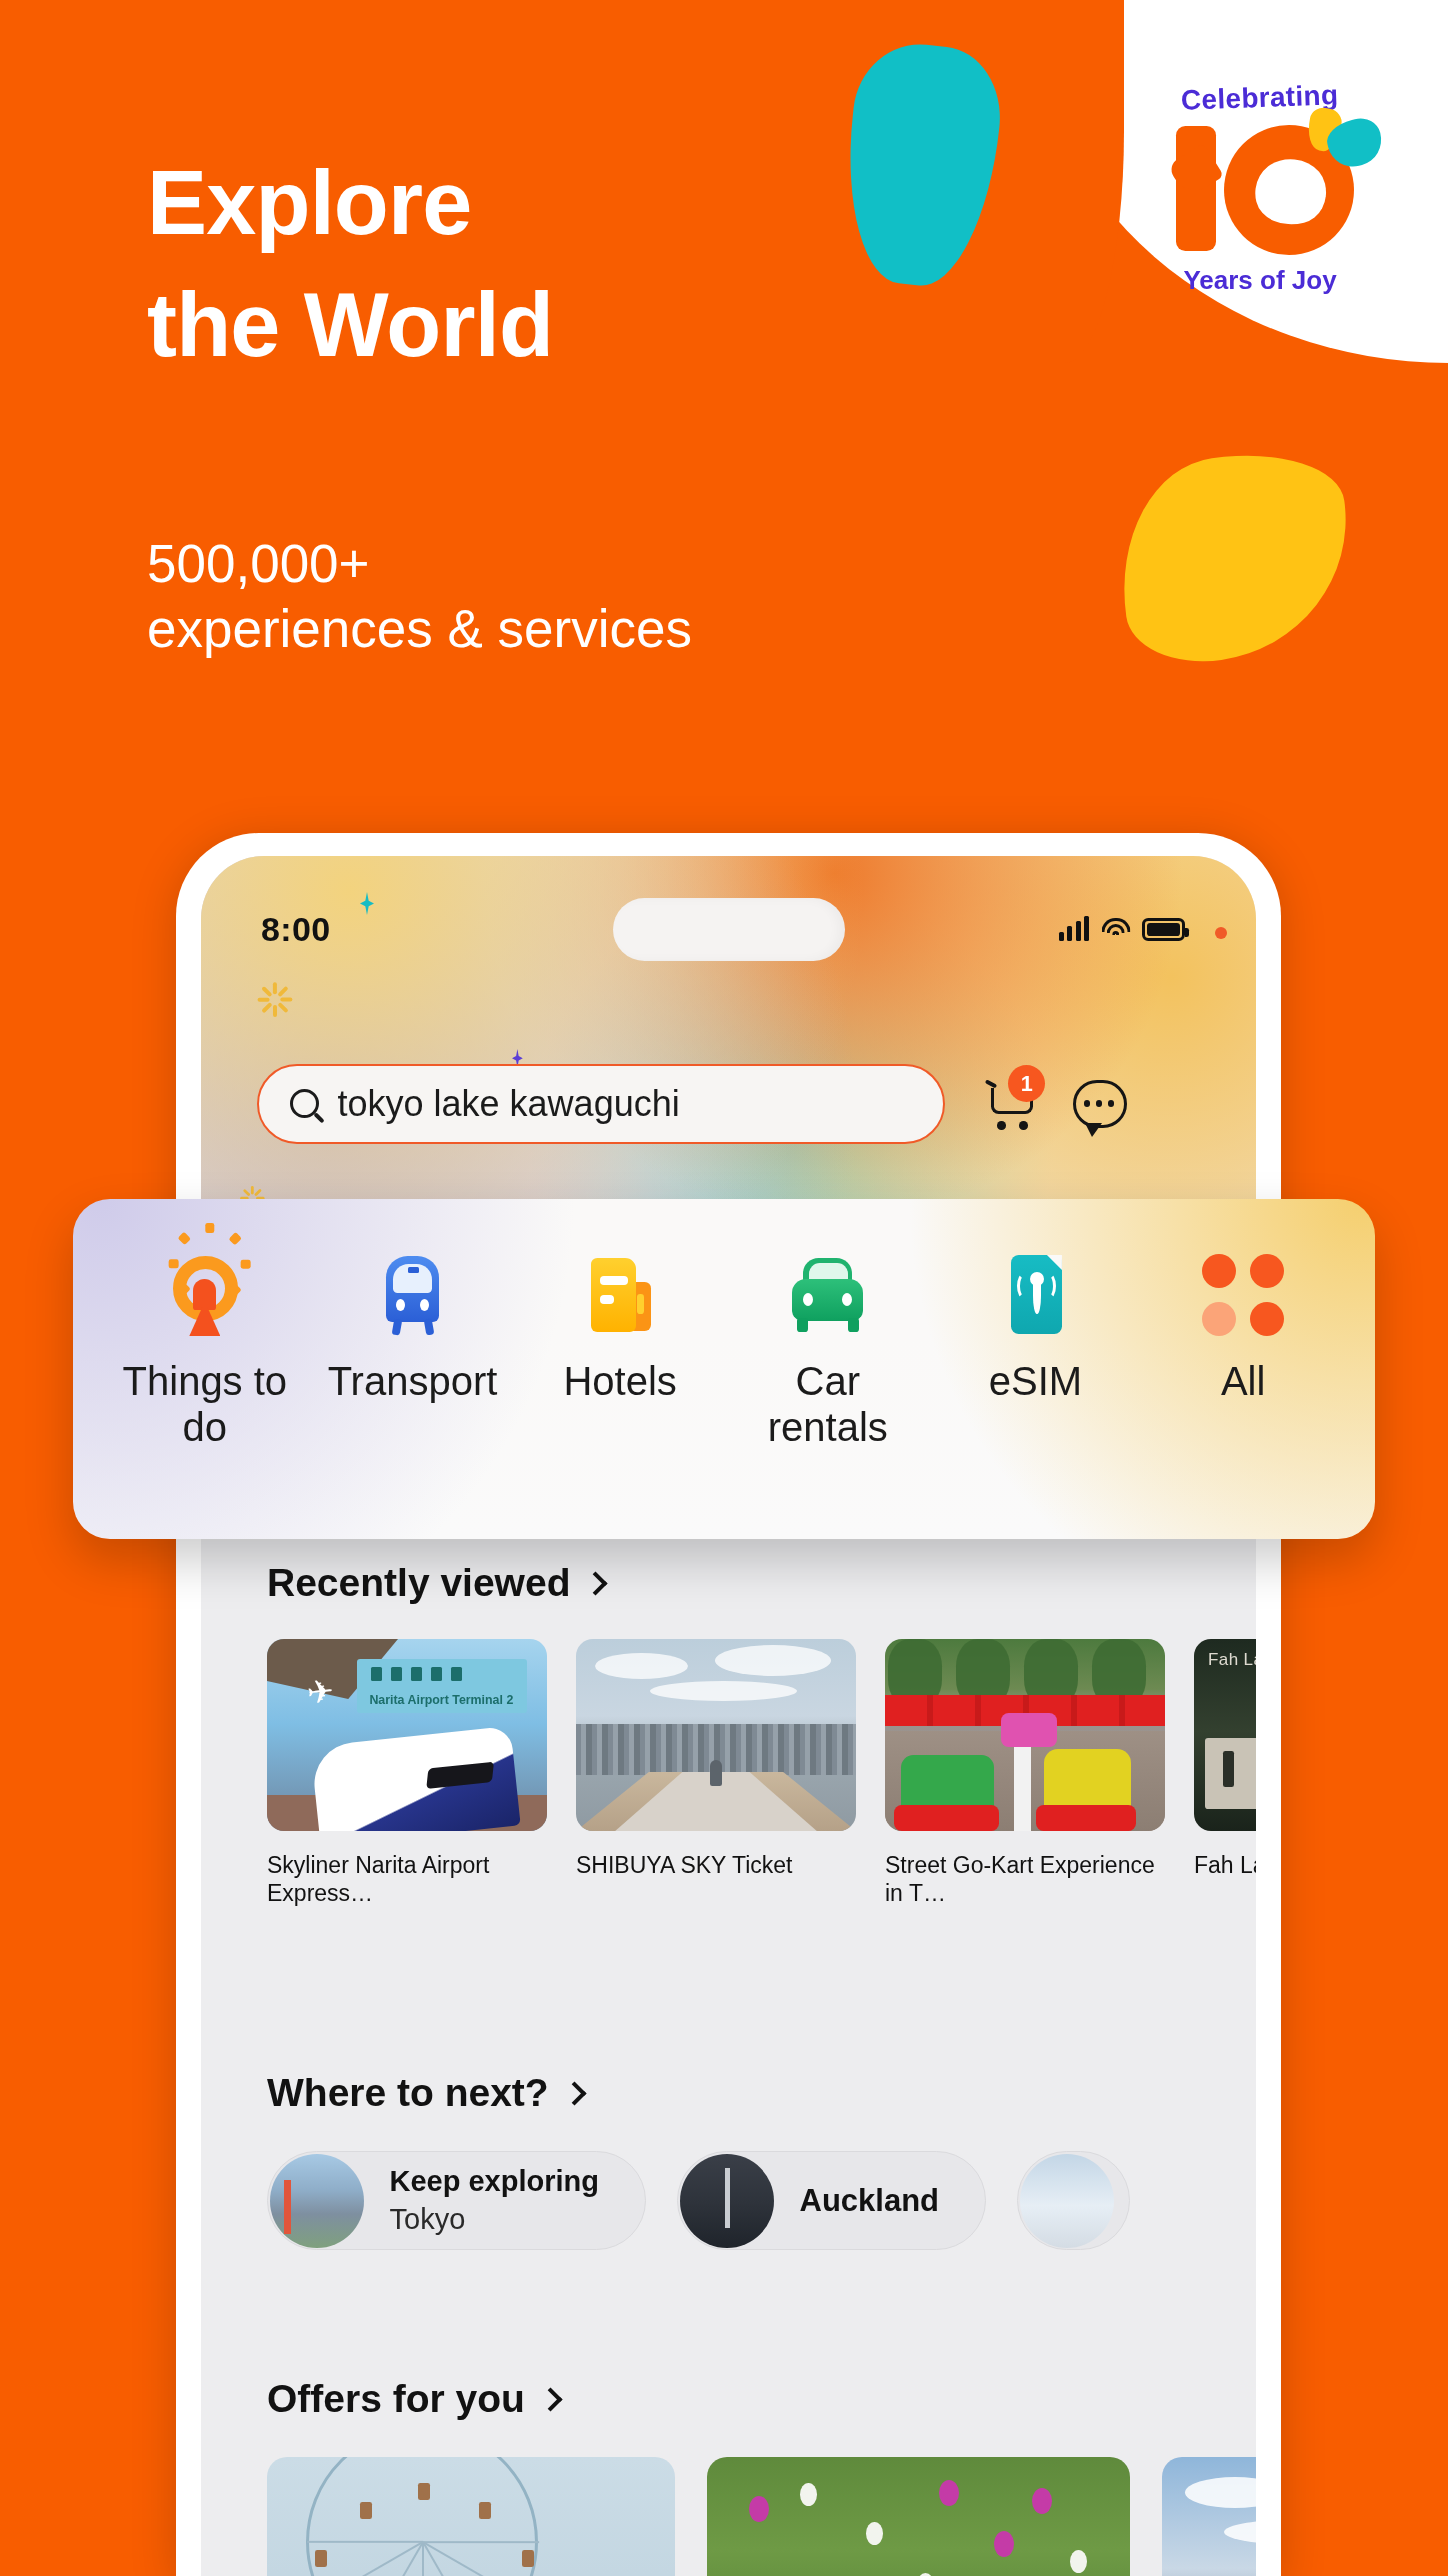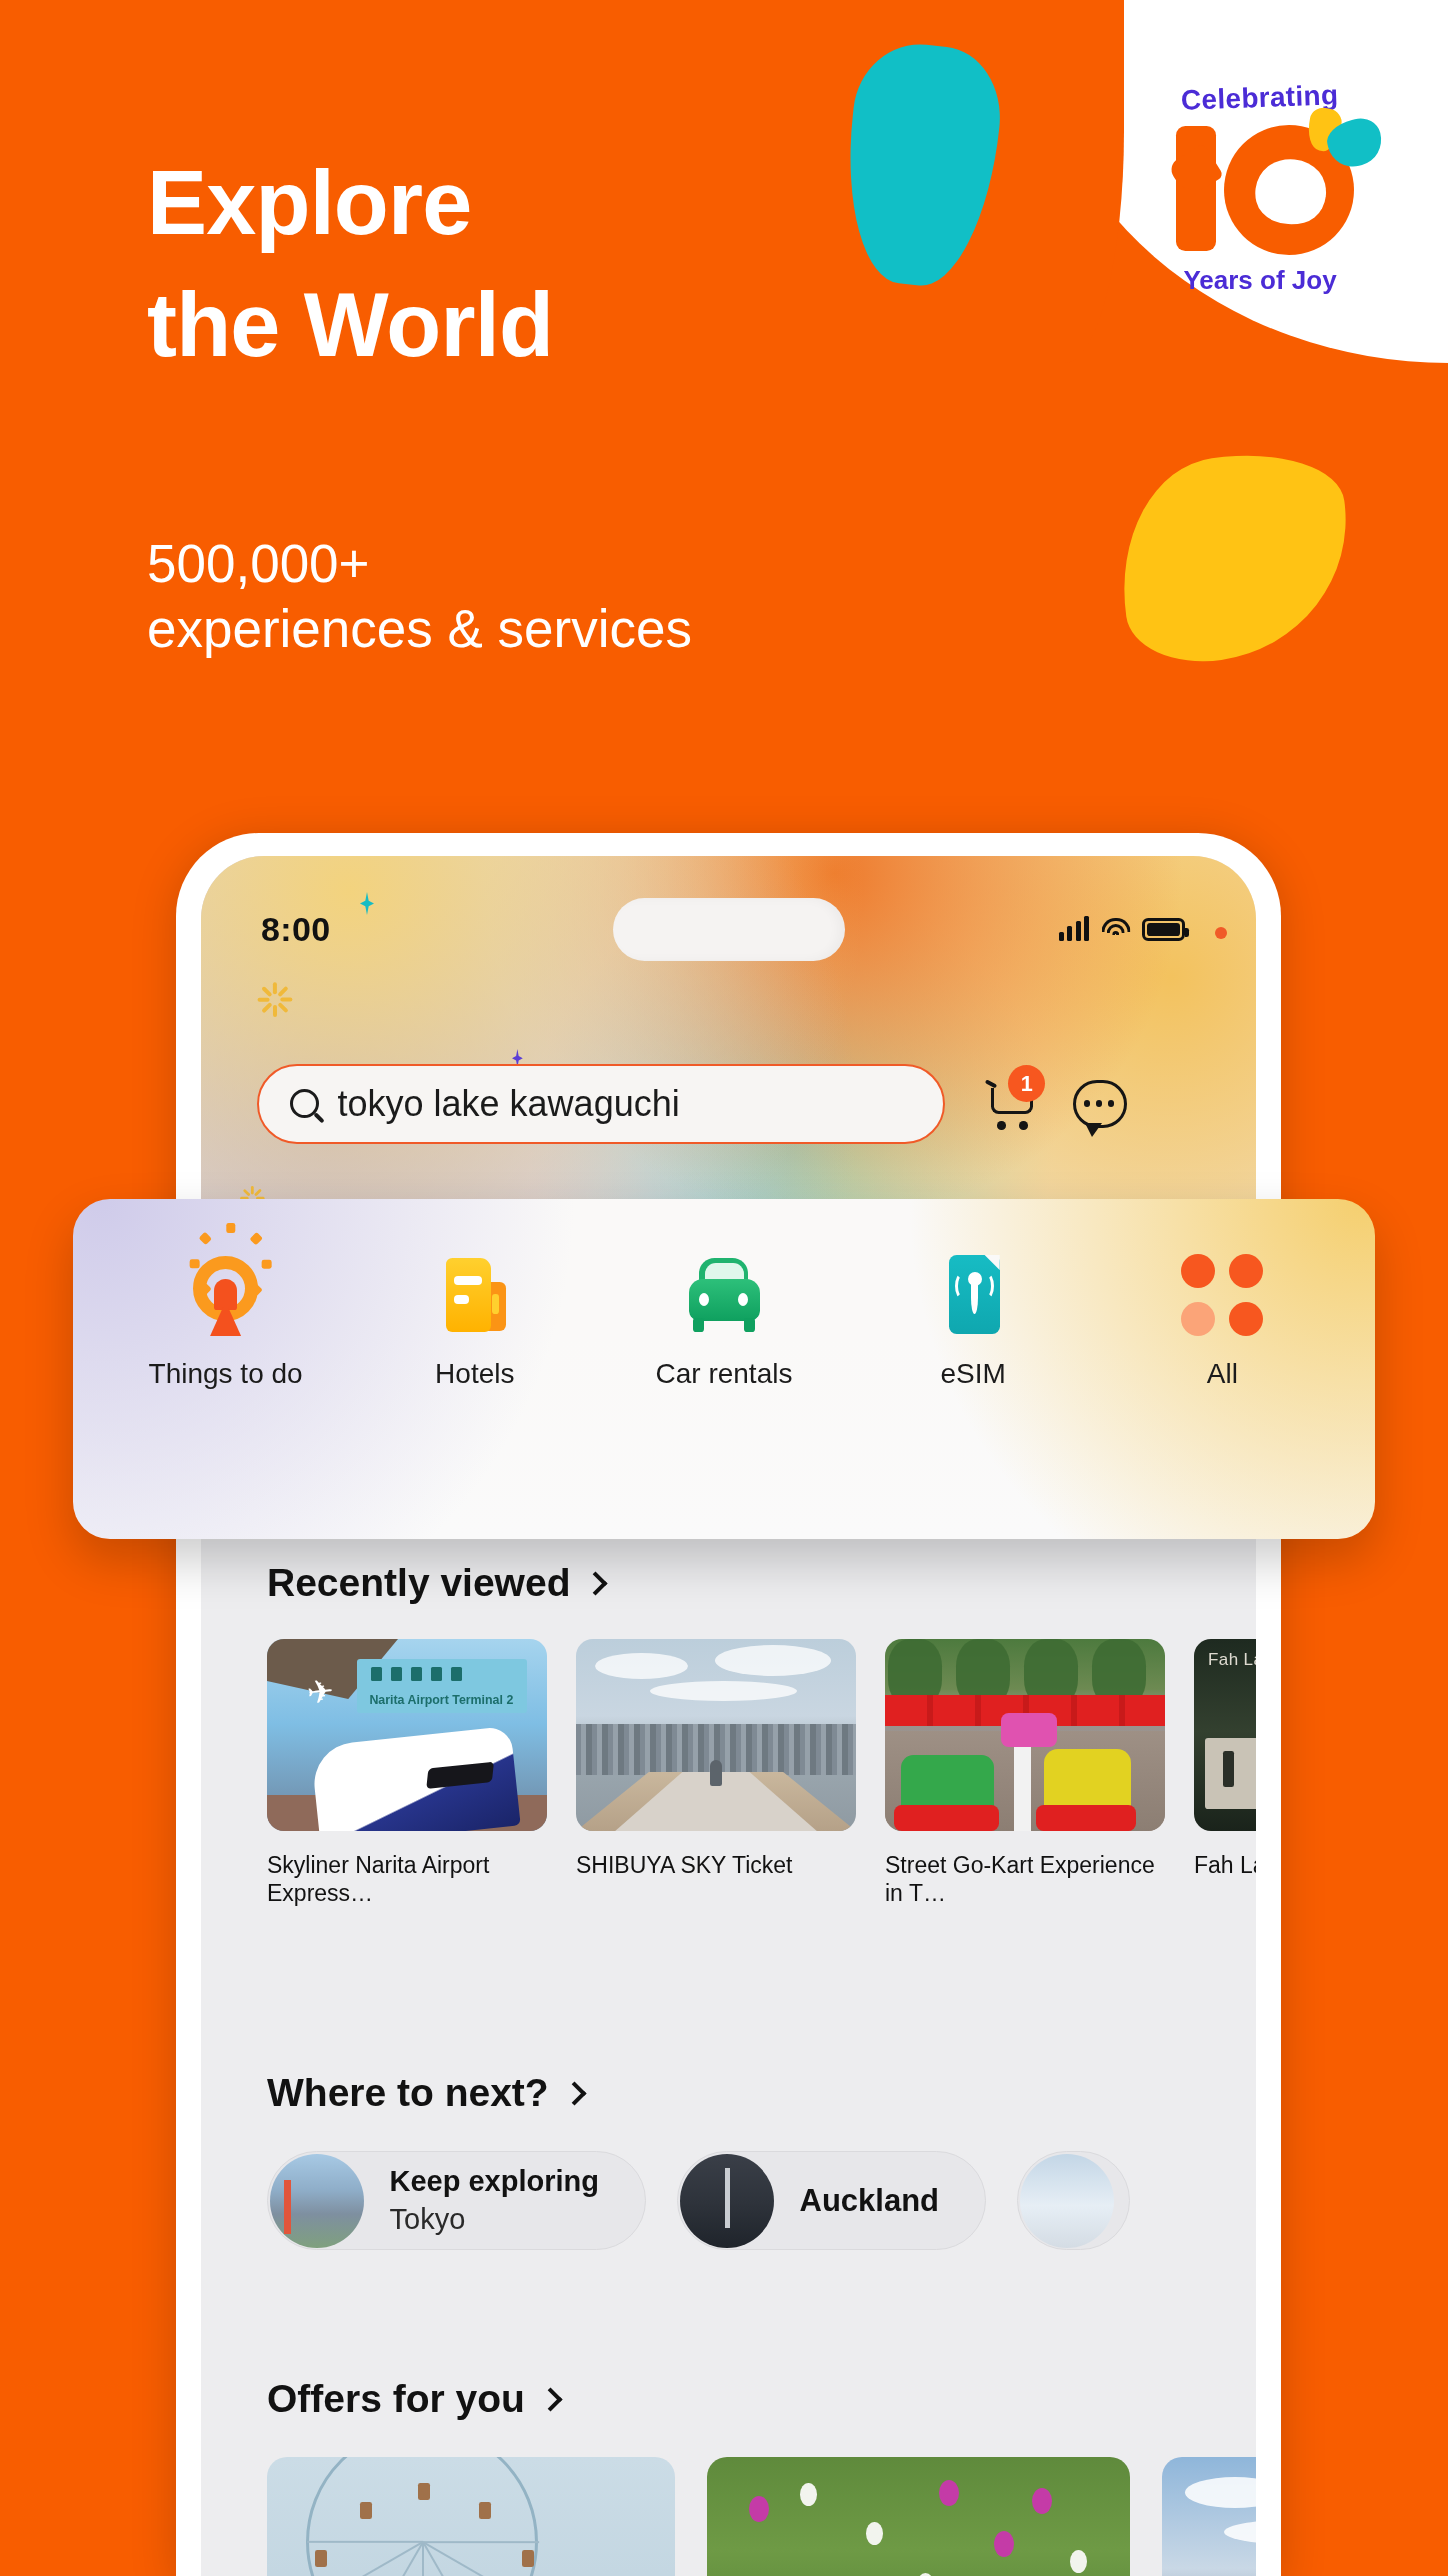--- a/index.html
+++ b/index.html
@@ -207,21 +207,21 @@
     background:
       radial-gradient(circle at 2% 0%, #CFCBEA 0%, rgba(207,203,234,0) 36%),
       radial-gradient(circle at 99% 0%, #F5CF6F 0%, rgba(245,207,111,0) 34%),
       linear-gradient(180deg,#FAF9F8 40%, #FAFAFA 100%);
     box-shadow:0 21.6px 49px rgba(0,0,0,.20);
     display:flex; align-items:flex-start; justify-content:space-around;
     padding:54px 28px 0 28px; z-index:10;
   }
   .cat{ width:178px; display:flex; flex-direction:column; align-items:center; gap:21.6px; }
   .cat .ico{ width:83px; height:83px; position:relative; }
-  .cat .lbl{ font-size:28px; color:#1B1B1B; text-align:center; line-height:1.16; }
+  .cat .lbl{ font-size:40px; color:#1B1B1B; text-align:center; line-height:1.16; }
 
   
   .ico-ferris .ring{ position:absolute; left:9.3px; top:3.1px; width:65px; height:65px;
     border:13px solid #FB9A1E; border-radius:50%; }
   .ico-ferris .spike{ position:absolute; left:50%; top:50%; width:9.3px; height:10px; background:#FB9A1E;
     border-radius:2.3px; transform-origin:center -31px; }
   .ico-ferris .cab{ position:absolute; left:30px; top:26px; width:23px; height:31px; background:#F4511E;
     border-radius:12.4px 12.4px 3.1px 3.1px; }
   .ico-ferris .leg{ position:absolute; left:26px; top:54px; width:31px; height:29px; background:#F4511E;
     clip-path:polygon(42% 0,58% 0,100% 100%,0 100%); }
@@ -622,20 +622,32 @@
       <div class="spike" style="transform:rotate(180deg)"></div>
         <div class="spike" style="transform:rotate(225deg)"></div>
       <div class="spike" style="transform:rotate(270deg)"></div>
         <div class="spike" style="transform:rotate(315deg)"></div>
       <div class="cab"></div>
         <div class="leg"></div>
     </div>
     <div class="lbl">Things to do</div>
   </div>
 
+  <div class="cat">
+    <div class="ico ico-train">
+      <div class="car"></div>
+        <div class="win"></div>
+        <div class="sign"></div>
+      <div class="lamp l"></div>
+        <div class="lamp r"></div>
+      <div class="wheel l"></div>
+        <div class="wheel r"></div>
+    </div>
+    <div class="lbl">Transport</div>
+  </div>
 
   <div class="cat">
     <div class="ico ico-hotel">
       <div class="annex">
           <i></i>
         </div>
         <div class="tower"></div>
         <div class="w1"></div>
         <div class="w2"></div>
     </div>

